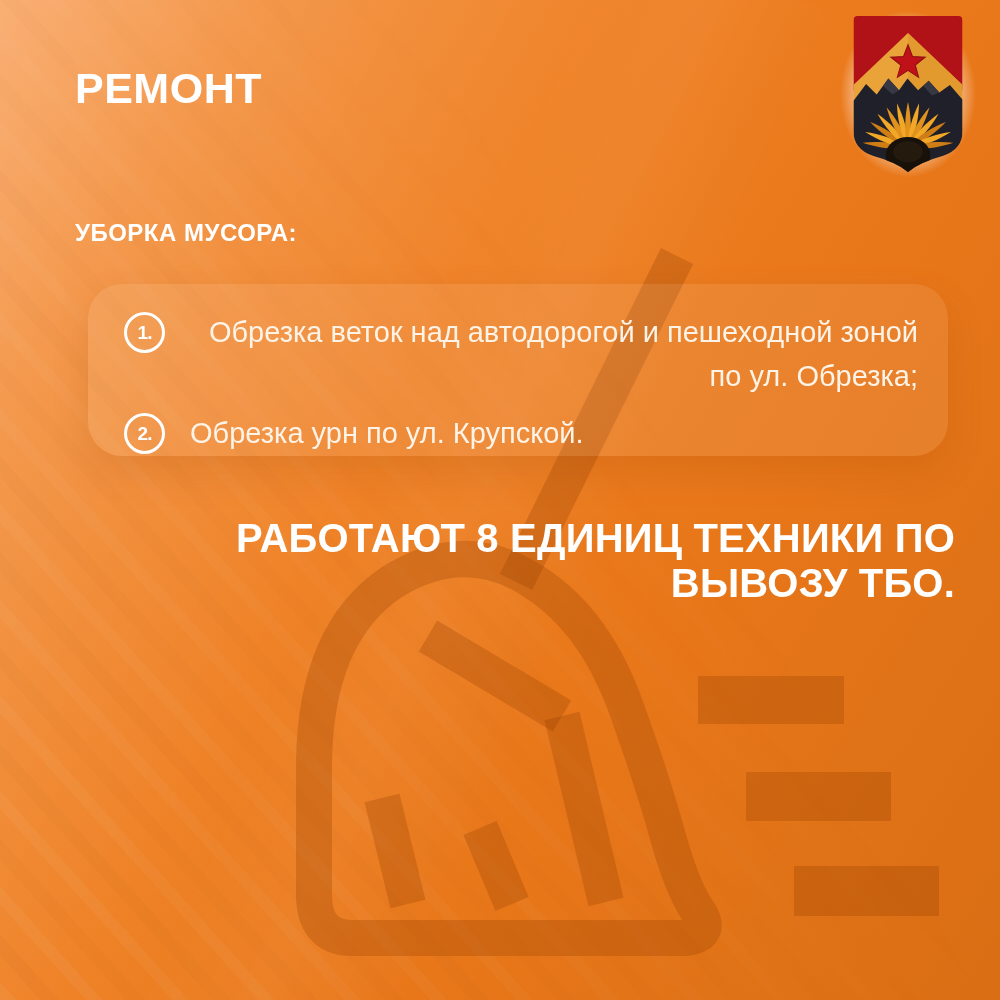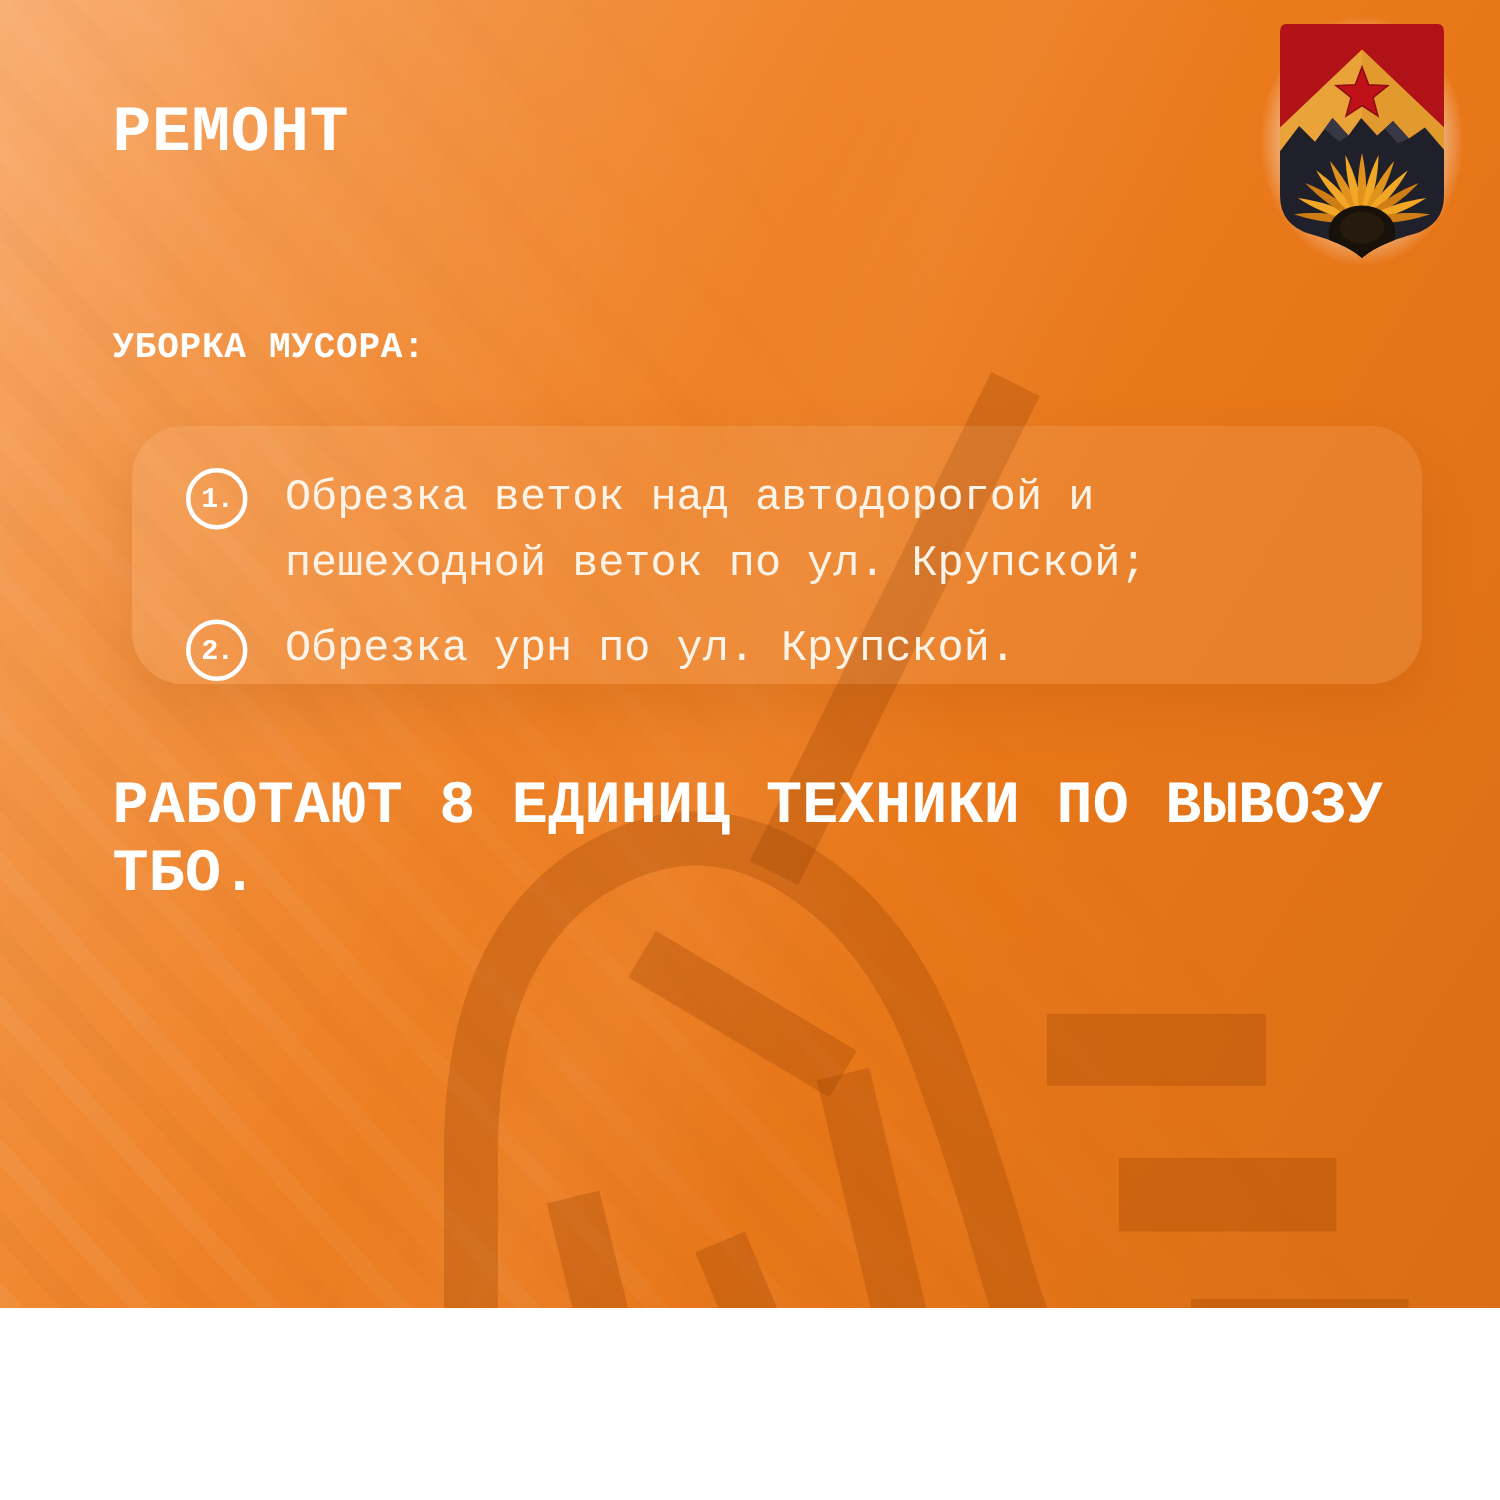--- a/index.html
+++ b/index.html
@@ -1,21 +1,22 @@
 <!DOCTYPE html>
 <html><head>
 <meta charset="utf-8">
 <style>
   html,body{margin:0;padding:0;}
   .poster{
     position:relative;
-    width:1000px;height:872px;
+    width:1000px;height:1000px;
     overflow:hidden;
-    font-family:Liberation Mono, monospace;
+    font-family:Liberation Sans, sans-serif;
     background:linear-gradient(122deg,#f89b51 0%,#f28a33 16%,#ee7e20 42%,#e77619 68%,#d96e14 100%);
+    text-align:right;
   }
   
   .sheen{
     position:absolute;inset:0;pointer-events:none;
     background:linear-gradient(118deg,rgba(255,255,255,0.20) 0%,rgba(255,255,255,0.07) 28%,rgba(255,255,255,0) 50%);
   }
   .streaks{
     position:absolute;inset:0;pointer-events:none;
     background:repeating-linear-gradient(48deg,
       rgba(255,255,255,0.05) 0 12px,
@@ -159,21 +160,21 @@
         <ellipse cx="51.5" cy="128" rx="14" ry="10" fill="#241a0e"></ellipse>
       </g>
     </svg>
   </div>
 
   <div class="subheading">УБОРКА МУСОРА:</div>
 
   <div class="card">
     <div class="task-row">
       <div class="num-badge">1.</div>
-      <div class="task-text">Обрезка веток над автодорогой и пешеходной веток по ул. Крупской;</div>
+      <div class="task-text">Обрезка веток над автодорогой и пешеходной зоной по ул. Обрезка;</div>
     </div>
     <div class="task-row">
       <div class="num-badge">2.</div>
       <div class="task-text">Обрезка урн по ул. Крупской.</div>
     </div>
   </div>
 
   <div class="footer-line">РАБОТАЮТ 8 ЕДИНИЦ ТЕХНИКИ ПО ВЫВОЗУ ТБО.</div>
 
 </div>

